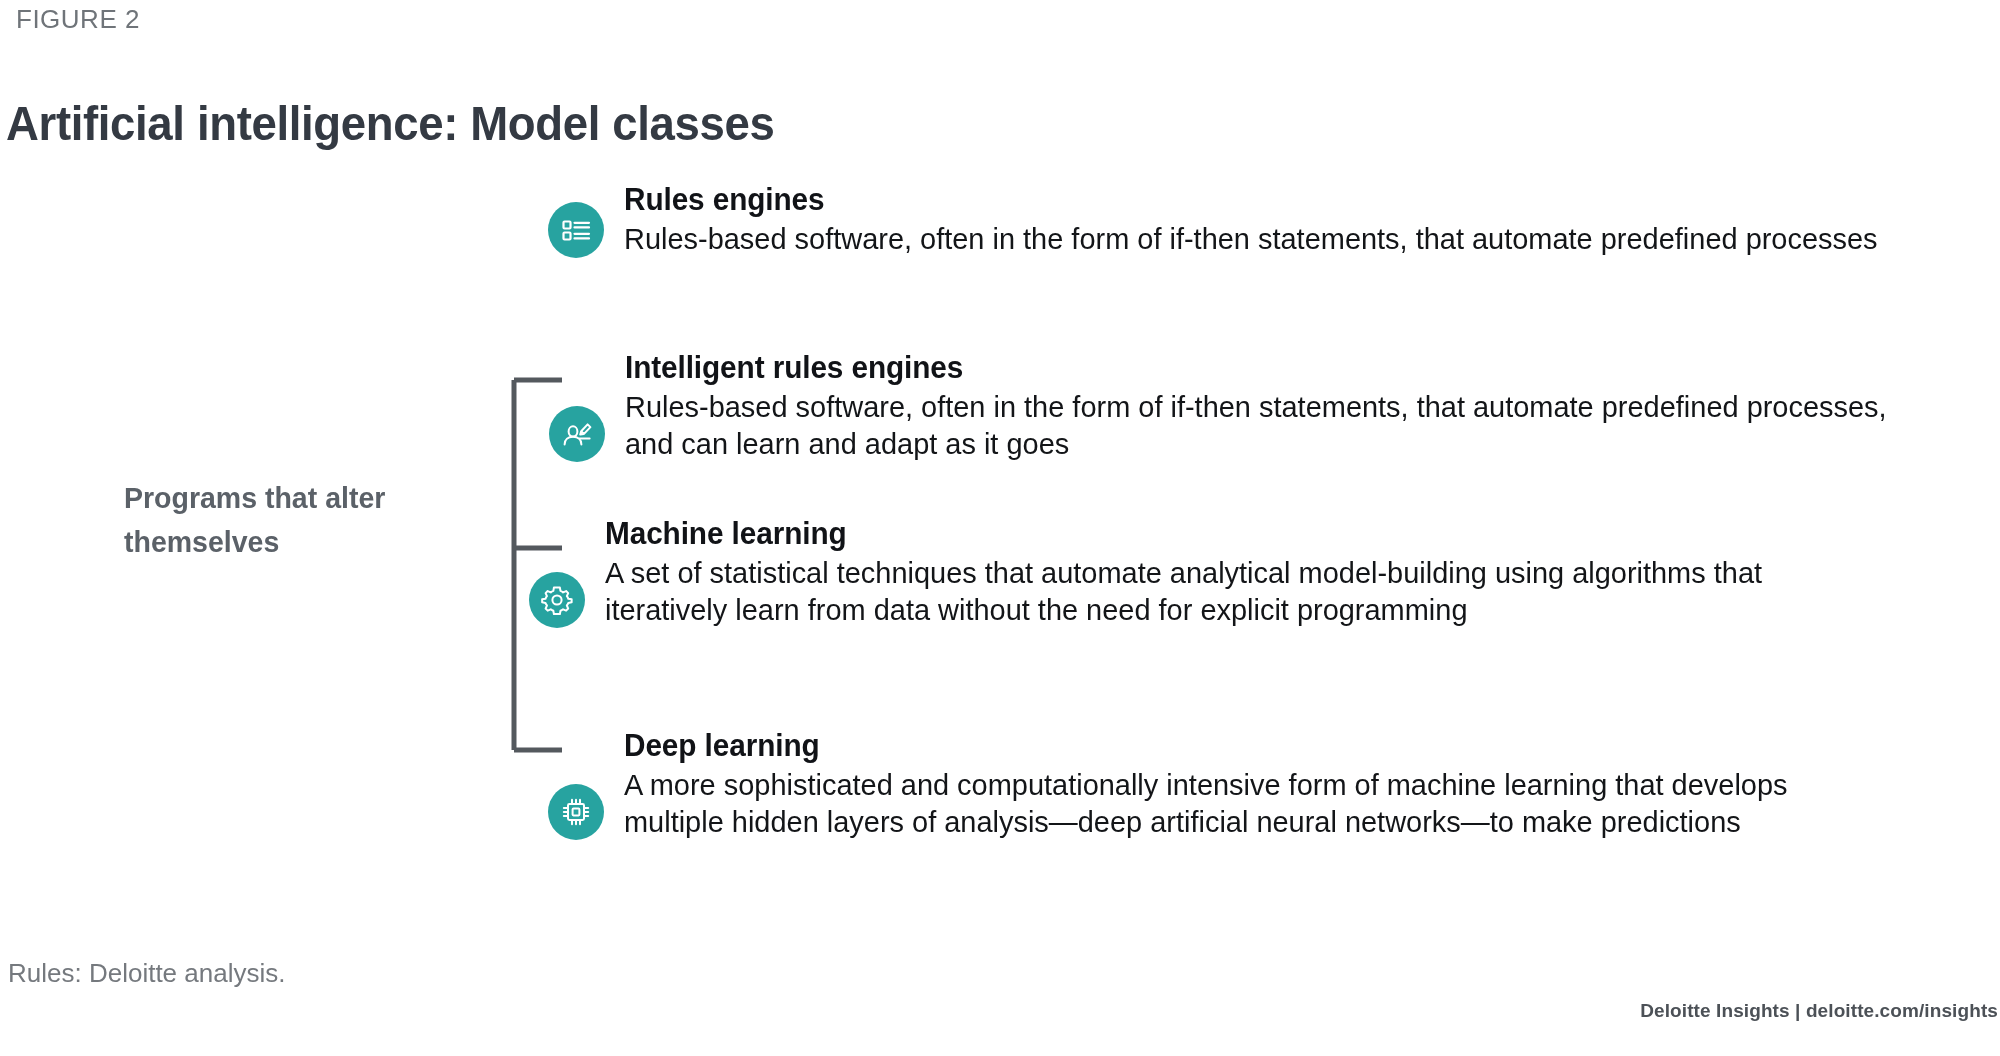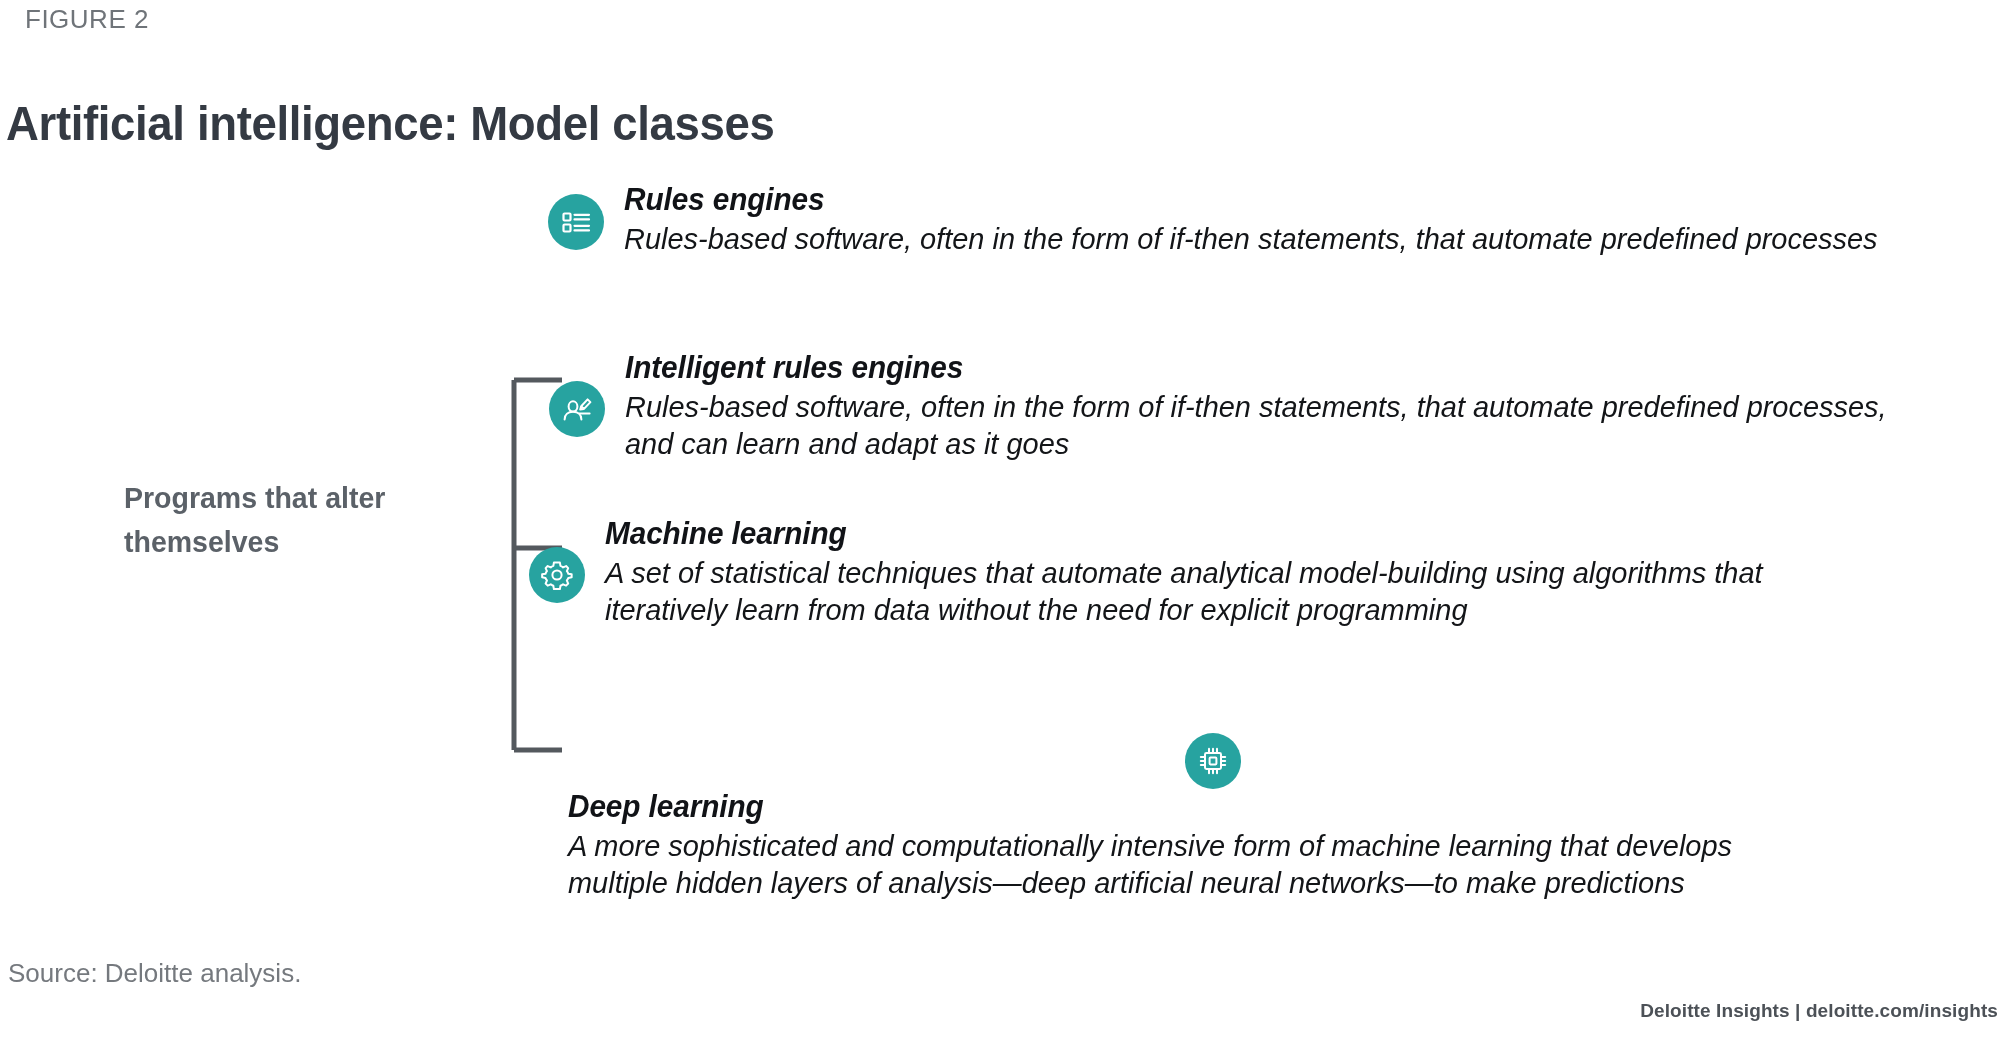--- a/index.html
+++ b/index.html
@@ -12,21 +12,21 @@
     height: 1056px;
     position: relative;
     overflow: hidden;
     font-family: "Liberation Sans", sans-serif;
     -webkit-font-smoothing: antialiased;
   }
 
   
   #figure-label {
     position: absolute;
-    left: 25px;
+    left: 16px;
     top: 4px;
     font-size: 26px;
     letter-spacing: 0.5px;
     color: #6f7479;
     font-weight: 400;
     font-family: "Liberation Sans Narrow", "Liberation Sans", sans-serif;
   }
   #page-title {
     position: absolute;
     left: 6px;
@@ -72,22 +72,21 @@
     top: 200px;
     width: 80px;
     height: 410px;
     overflow: visible;
   }
 
   
   .item {
     position: absolute;
     display: flex;
-    align-items: center;
-    font-style: italic;
+    align-items: flex-end;
   }
   .item-icon {
     flex: 0 0 auto;
     width: 56px;
     height: 56px;
     border-radius: 50%;
     background: #27a3a0;
     display: flex;
     align-items: center;
     justify-content: center;
@@ -114,21 +113,21 @@
     line-height: 1.22;
     margin-top: 3px;
     transform: scaleX(0.965);
     transform-origin: left top;
     font-family: "Liberation Sans Narrow", "Liberation Sans", sans-serif;
   }
 
   #item-0 { left: 548px; top:  22px; }
   #item-1 { left: 549px; top: 190px; }
   #item-2 { left: 529px; top: 356px; }
-  #item-3 { left: 548px; top: 568px; flex-direction: column; }
+  #item-3 { left: 548px; top: 568px; }
 
   
   #source-note {
     position: absolute;
     left: 8px;
     top: 958px;
     font-size: 26px;
     color: #75797e;
     font-weight: 400;
     font-family: "Liberation Sans", sans-serif;
@@ -251,15 +250,15 @@
       </svg>
     </div>
     <div class="item-body">
       <div class="item-title">Deep learning</div>
       <div class="item-desc">A more sophisticated and computationally intensive form of machine learning that develops multiple hidden layers of analysis—deep artificial neural networks—to make predictions</div>
     </div>
   </div>
 
 </div>
 
-<div id="source-note">Source: Deloitte analysis.</div>
+<div id="source-note">Rules: Deloitte analysis.</div>
 
 <div id="brand-footer">Deloitte Insights | deloitte.com/insights</div>
 
 </body></html>

